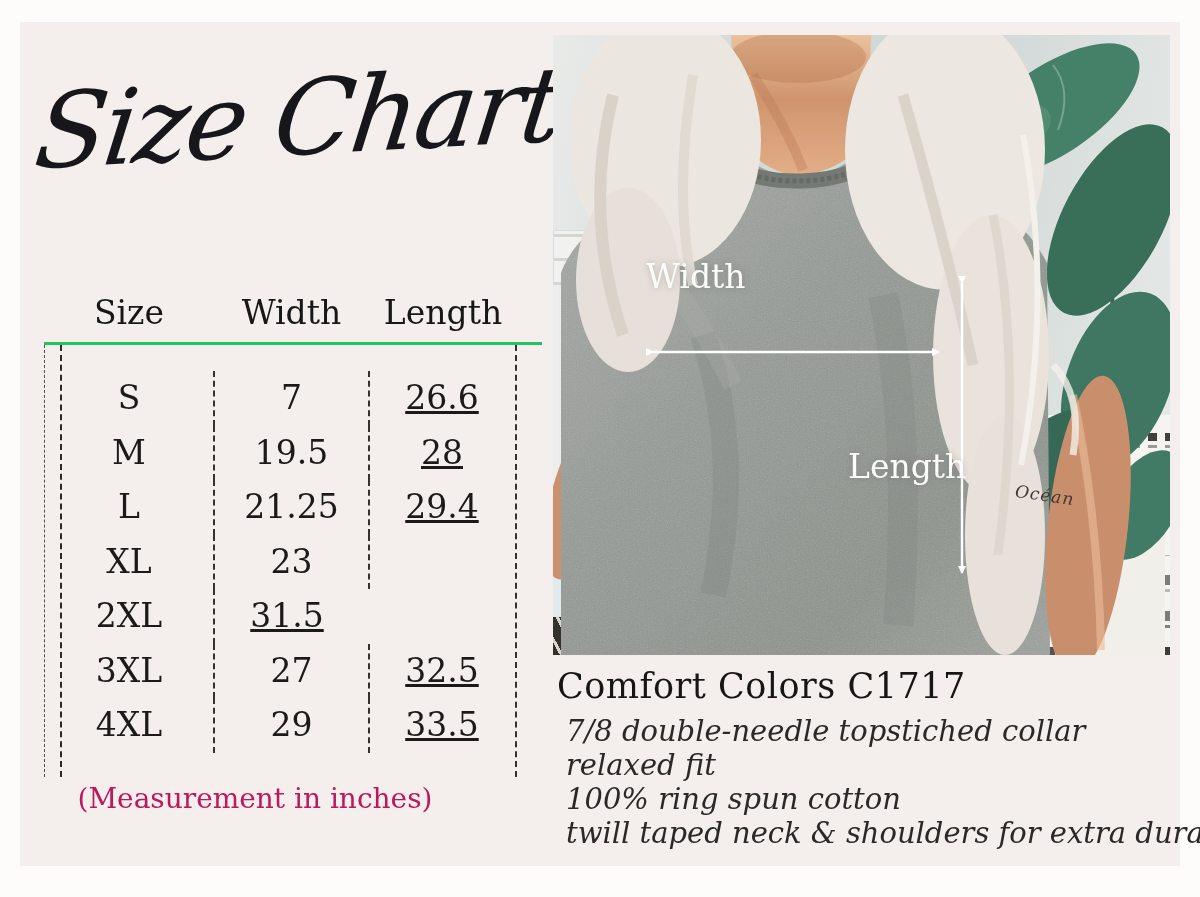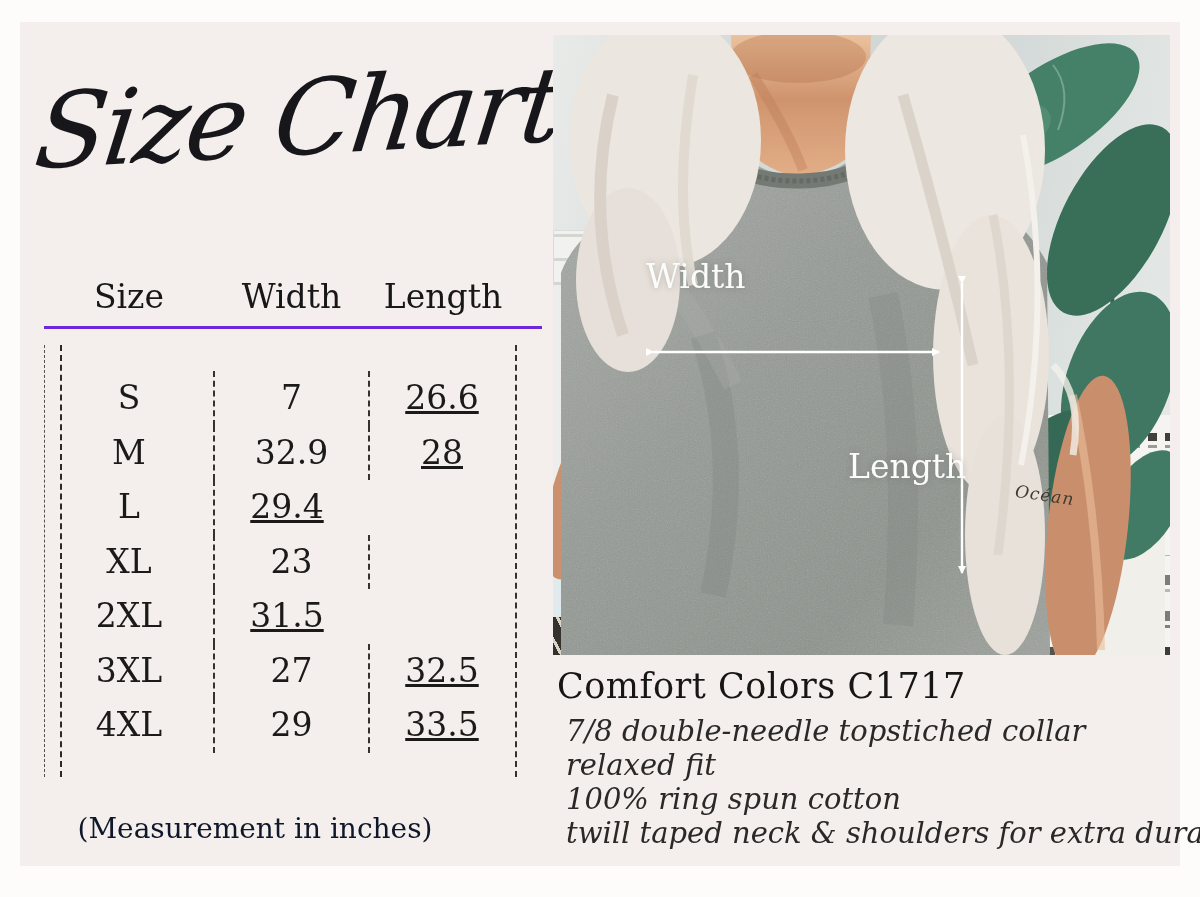--- a/index.html
+++ b/index.html
@@ -15,22 +15,22 @@
   }
   
   .title{
     position:absolute;left:16px;top:10px;width:520px;height:210px;
     font-style:italic;font-size:104px;line-height:200px;
     letter-spacing:-3px;color:#17161a;
     transform:rotate(-3deg) skewX(-10deg);transform-origin:left center;
     white-space:nowrap;
   }
   .thead{
-    position:absolute;left:24px;top:252px;width:498px;height:55px;
-    display:flex;border-bottom:3px solid #6d28d9;box-sizing:border-box;
+    position:absolute;left:24px;top:268px;width:498px;height:55px;
+    display:flex;border-bottom:3px solid #22c55e;box-sizing:border-box;
   }
   .th{font-size:33px;line-height:46px;text-align:center;color:#171717;}
   .cw1{width:170px;} .cw2{width:155px;} .cw3{width:148px;}
   .tbody{
     position:absolute;left:24px;top:323px;width:473px;height:432px;
     border-left:1px dashed #55504b;
     border-right:2px dashed #34312e;
     box-sizing:border-box;padding-top:26px;position:absolute;
   }
   .innerline{
@@ -39,22 +39,22 @@
   }
   .trow{display:flex;height:54.5px;}
   .td{
     font-size:33px;line-height:54.5px;text-align:center;color:#1b1a19;
     box-sizing:border-box;
   }
   .td.cw1{border-right:2px dashed #34312e;}
   .td.cw2{border-right:2px dashed #34312e;}
   .td.cw3{width:144px;text-decoration:underline;}
   .footnote{
-    position:absolute;left:0px;top:790px;width:470px;text-align:center;
-    font-size:28px;color:#0f172a;
+    position:absolute;left:0px;top:760px;width:470px;text-align:center;
+    font-size:28px;color:#be185d;
   }
   
   .photo{
     position:absolute;left:533px;top:13px;width:617px;height:620px;
     overflow:hidden;
     background:linear-gradient(100deg,#e8eae8 0%,#d2d9d7 28%,#ccd4d2 55%,#dfe4e2 85%,#e6e9e7 100%);
   }
   .photo *{position:absolute;}
   .wall-left{left:0;top:250px;width:140px;height:370px;background:#ebedeb;}
   .decor{
@@ -108,25 +108,26 @@
 
   <div class="tbody">
     <div class="innerline"></div>
     <div class="trow">
       <div class="td cw1">S</div>
       <div class="td cw2">7</div>
       <div class="td cw3">26.6</div>
     </div>
     <div class="trow">
       <div class="td cw1">M</div>
-      <div class="td cw2">32.9</div>
+      <div class="td cw2">19.5</div>
       <div class="td cw3">28</div>
     </div>
     <div class="trow">
       <div class="td cw1">L</div>
+      <div class="td cw2">21.25</div>
       <div class="td cw3">29.4</div>
     </div>
     <div class="trow">
       <div class="td cw1">XL</div>
       <div class="td cw2">23</div>
     </div>
     <div class="trow">
       <div class="td cw1">2XL</div>
       <div class="td cw3">31.5</div>
     </div>

